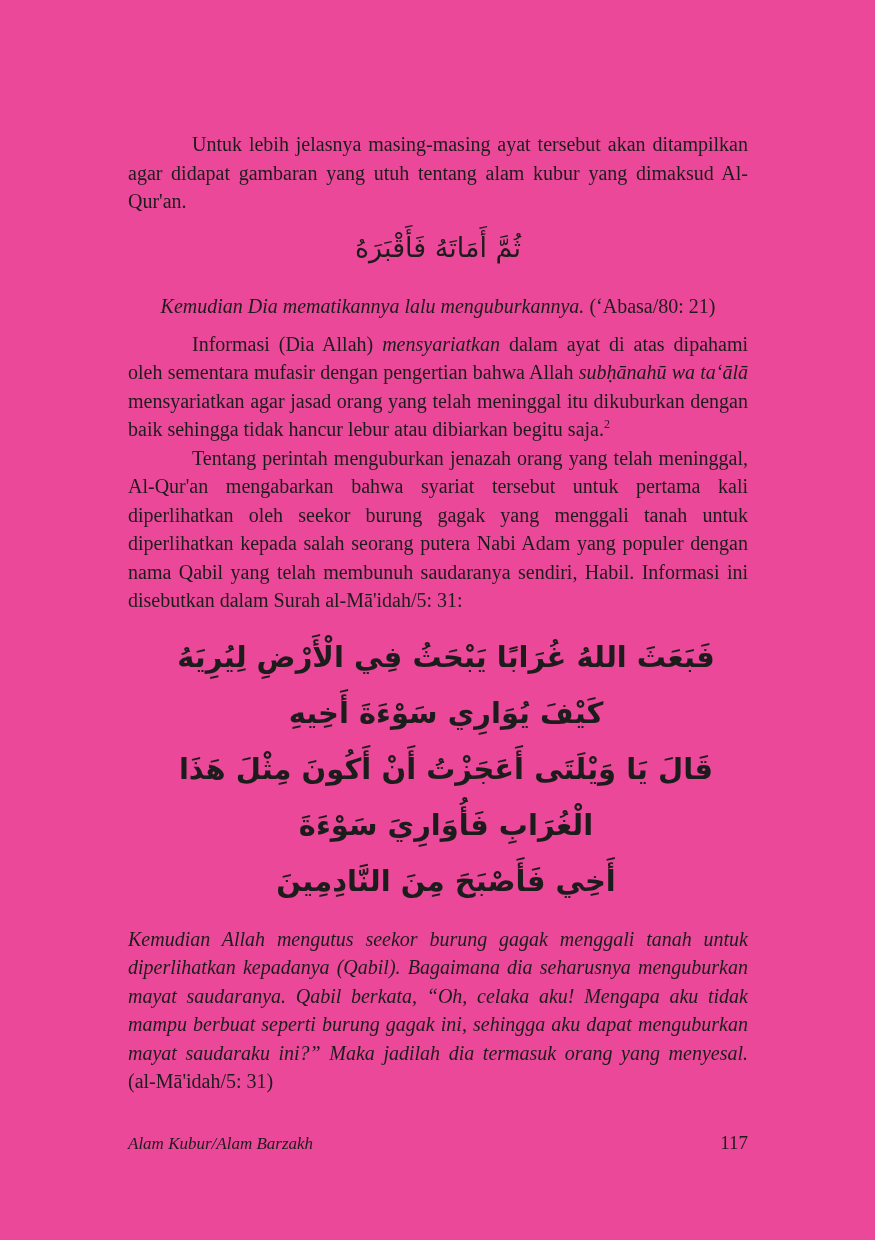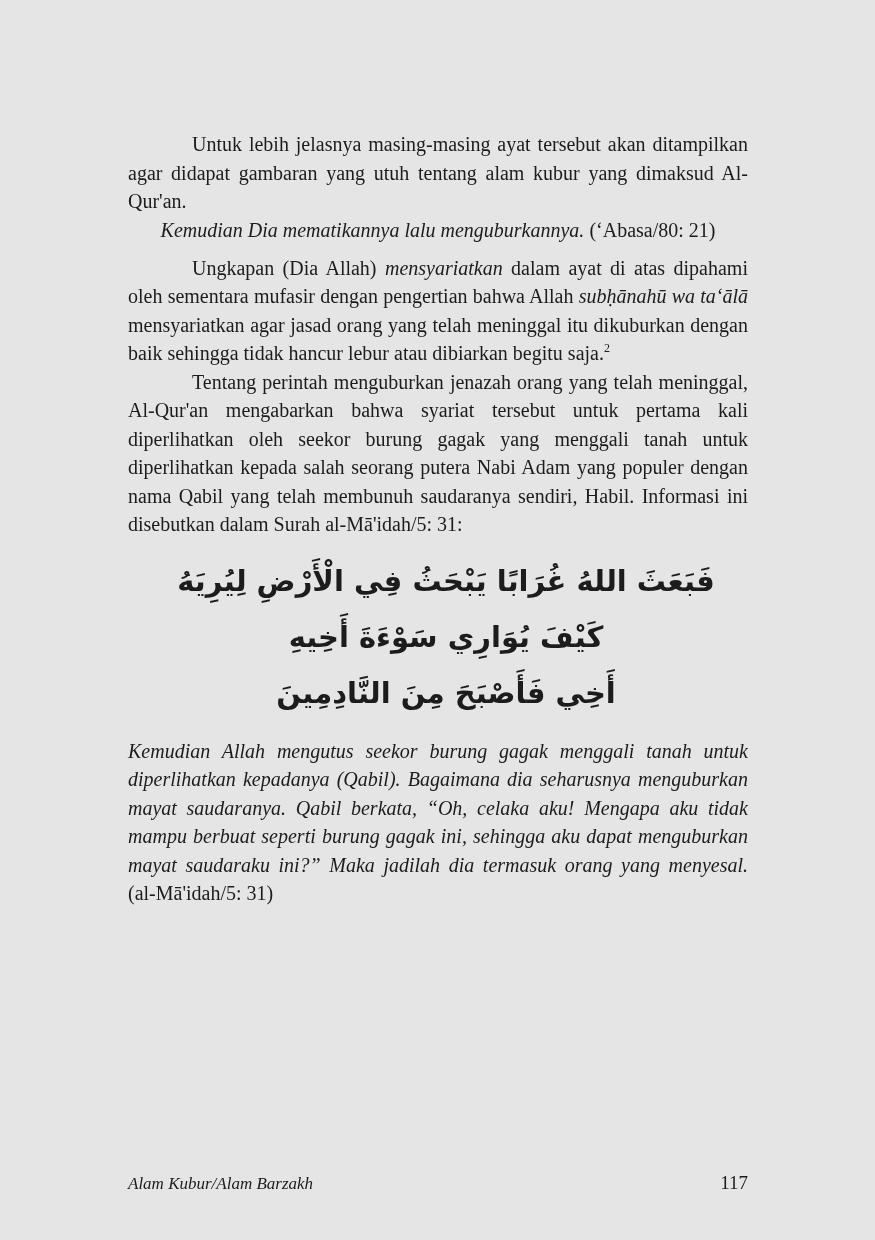--- a/index.html
+++ b/index.html
@@ -4,21 +4,21 @@
 <style>
   html, body {
     margin: 0;
     padding: 0;
     background: #ffffff;
   }
   .page {
     position: relative;
     width: 875px;
     height: 1240px;
-    background: #e5e5e5;
+    background: #ec4899;
     font-family: "Liberation Serif", "DejaVu Serif", serif;
     color: #1c1c1c;
     overflow: hidden;
   }
   .content {
     position: absolute;
     left: 128px;
     top: 130px;
     width: 620px;
   }
@@ -75,21 +75,21 @@
   }
   sup.footnote {
     font-size: 12px;
     line-height: 0;
     vertical-align: super;
   }
   .footer {
     position: absolute;
     left: 128px;
     right: 127px;
-    top: 1172px;
+    top: 1132px;
     display: flex;
     justify-content: space-between;
     align-items: baseline;
   }
   .footer-title {
     font-style: italic;
     font-size: 17px;
   }
   .page-number {
     font-size: 19px;
@@ -97,33 +97,35 @@
 </style>
 </head>
 <body>
 
 <div class="page">
   <div class="content">
 
     <p class="body indent">Untuk lebih jelasnya masing-masing ayat tersebut akan ditampilkan agar didapat gambaran yang utuh tentang alam kubur yang dimaksud Al-Qur'an.</p>
 
 
+    <div class="arabic arabic-1" dir="rtl" lang="ar">ثُمَّ أَمَاتَهُ فَأَقْبَرَهُ</div>
 
     <p class="translation-line">
       <i>Kemudian Dia mematikannya lalu menguburkannya.</i><span> (‘Abasa/80: 21)</span>
     </p>
 
     <p class="body indent">
-      <span>Ungkapan (Dia Allah) </span><i>mensyariatkan</i><span> dalam ayat di atas dipahami oleh sementara mufasir dengan pengertian bahwa Allah </span><i>subḥānahū wa ta‘ālā</i><span> mensyariatkan agar jasad orang yang telah meninggal itu dikuburkan dengan baik sehingga tidak hancur lebur atau dibiarkan begitu saja.</span><sup class="footnote">2</sup>
+      <span>Informasi (Dia Allah) </span><i>mensyariatkan</i><span> dalam ayat di atas dipahami oleh sementara mufasir dengan pengertian bahwa Allah </span><i>subḥānahū wa ta‘ālā</i><span> mensyariatkan agar jasad orang yang telah meninggal itu dikuburkan dengan baik sehingga tidak hancur lebur atau dibiarkan begitu saja.</span><sup class="footnote">2</sup>
     </p>
 
     <p class="body indent">Tentang perintah menguburkan jenazah orang yang telah meninggal, Al-Qur'an mengabarkan bahwa syariat tersebut untuk pertama kali diperlihatkan oleh seekor burung gagak yang menggali tanah untuk diperlihatkan kepada salah seorang putera Nabi Adam yang populer dengan nama Qabil yang telah membunuh saudaranya sendiri, Habil. Informasi ini disebutkan dalam Surah al-Mā'idah/5: 31:</p>
 
     <div class="arabic arabic-2" dir="rtl" lang="ar">
       <div>فَبَعَثَ اللهُ غُرَابًا يَبْحَثُ فِي الْأَرْضِ لِيُرِيَهُ كَيْفَ يُوَارِي سَوْءَةَ أَخِيهِ</div>
+      <div>قَالَ يَا وَيْلَتَى أَعَجَزْتُ أَنْ أَكُونَ مِثْلَ هَذَا الْغُرَابِ فَأُوَارِيَ سَوْءَةَ</div>
       <div>أَخِي فَأَصْبَحَ مِنَ النَّادِمِينَ</div>
     </div>
 
     <p class="translation-block">
       <i>Kemudian Allah mengutus seekor burung gagak menggali tanah untuk diperlihatkan kepadanya (Qabil). Bagaimana dia seharusnya menguburkan mayat saudaranya. Qabil berkata, “Oh, celaka aku! Mengapa aku tidak mampu berbuat seperti burung gagak ini, sehingga aku dapat menguburkan mayat saudaraku ini?” Maka jadilah dia termasuk orang yang menyesal.</i><span> (al-Mā'idah/5: 31)</span>
     </p>
 
   </div>
 
   <div class="footer">

